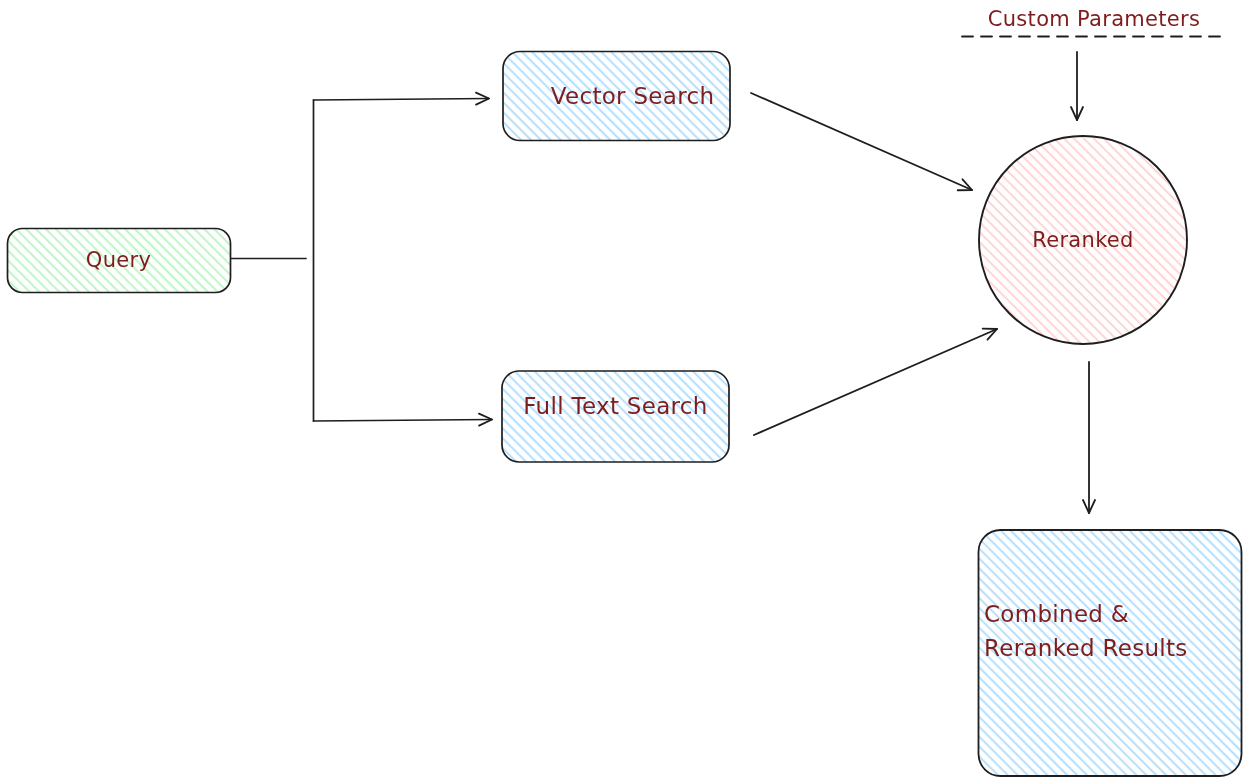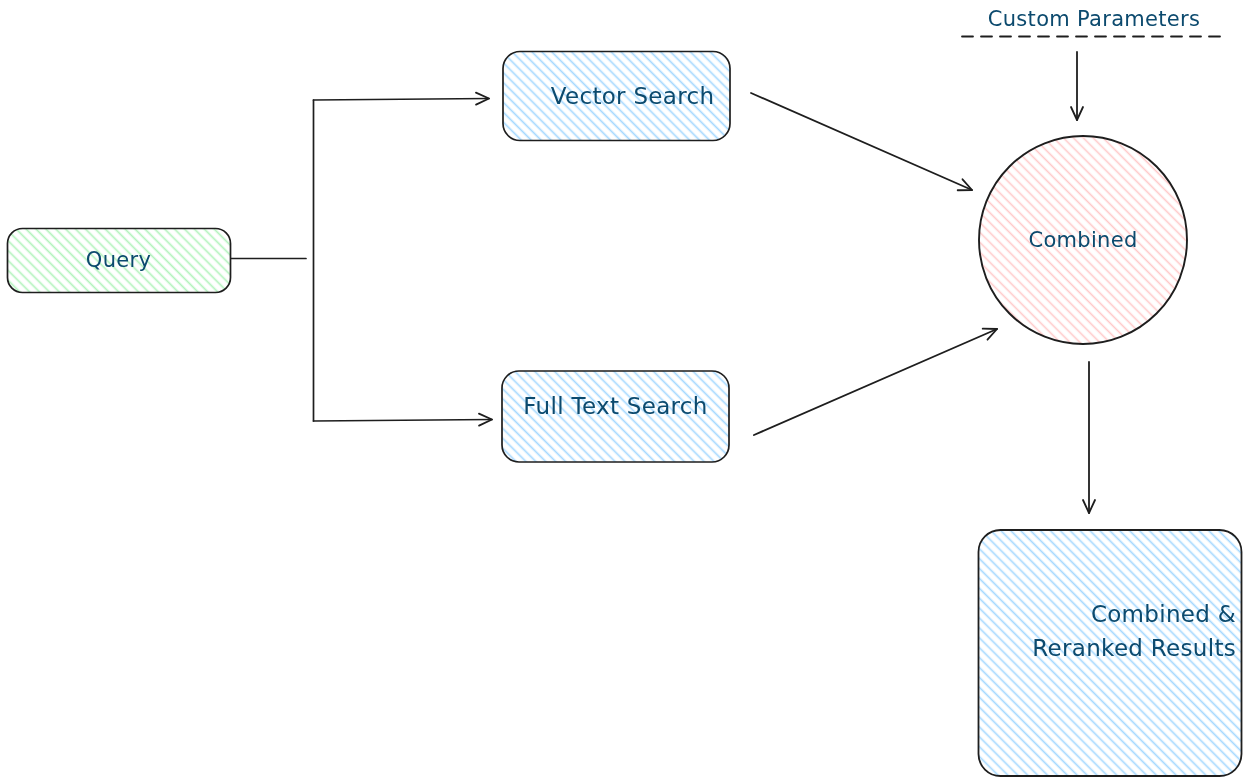--- a/index.html
+++ b/index.html
@@ -11,22 +11,22 @@
     overflow: hidden;
     font-family: "DejaVu Sans", sans-serif;
     color: #1e1e1e;
   }
   #diagram-svg { position: absolute; left: 0; top: 0; }
   .node-label {
     position: absolute;
     display: flex;
     align-items: center;
     justify-content: center;
-    text-align: right;
-    color: #0c4a6e;
+    text-align: left;
+    color: #7f1d1d;
     letter-spacing: 0.3px;
     pointer-events: none;
   }
   .lbl-query      { left: 7px;   top: 228px; width: 223px; height: 64px;  font-size: 21px; }
   .lbl-vector     { left: 503px; top: 51px;  width: 259px; height: 89px;  font-size: 23px; }
   .lbl-fulltext   { left: 502px; top: 371px; width: 227px; height: 69px;  font-size: 23px; }
   .lbl-reranker   { left: 979px; top: 136px; width: 208px; height: 208px; font-size: 21px; }
   .lbl-combined   { left: 984px; top: 530px; width: 252px; height: 203px; font-size: 23px; line-height: 1.45; }
   .lbl-custom     { left: 960px; top: 4px;   width: 268px; height: 30px;  font-size: 21px; }
 </style>
@@ -68,19 +68,19 @@
     <line x1="1077" y1="52" x2="1077" y2="120" stroke="#1e1e1e" stroke-width="1.8" stroke-linecap="round" marker-end="url(#arrowHead)"></line>
     <line x1="1089" y1="362" x2="1089" y2="513" stroke="#1e1e1e" stroke-width="1.8" stroke-linecap="round" marker-end="url(#arrowHead)"></line>
   </svg>
 
   <div class="node-label lbl-query">Query</div>
 
   <div class="node-label lbl-vector">Vector Search</div>
 
   <div class="node-label lbl-fulltext">Full Text Search</div>
 
-  <div class="node-label lbl-reranker">Combined</div>
+  <div class="node-label lbl-reranker">Reranked</div>
 
   <div class="node-label lbl-combined">Combined &amp; Reranked Results</div>
 
   <div class="node-label lbl-custom">Custom Parameters</div>
 
 </div>
 
 </body></html>

